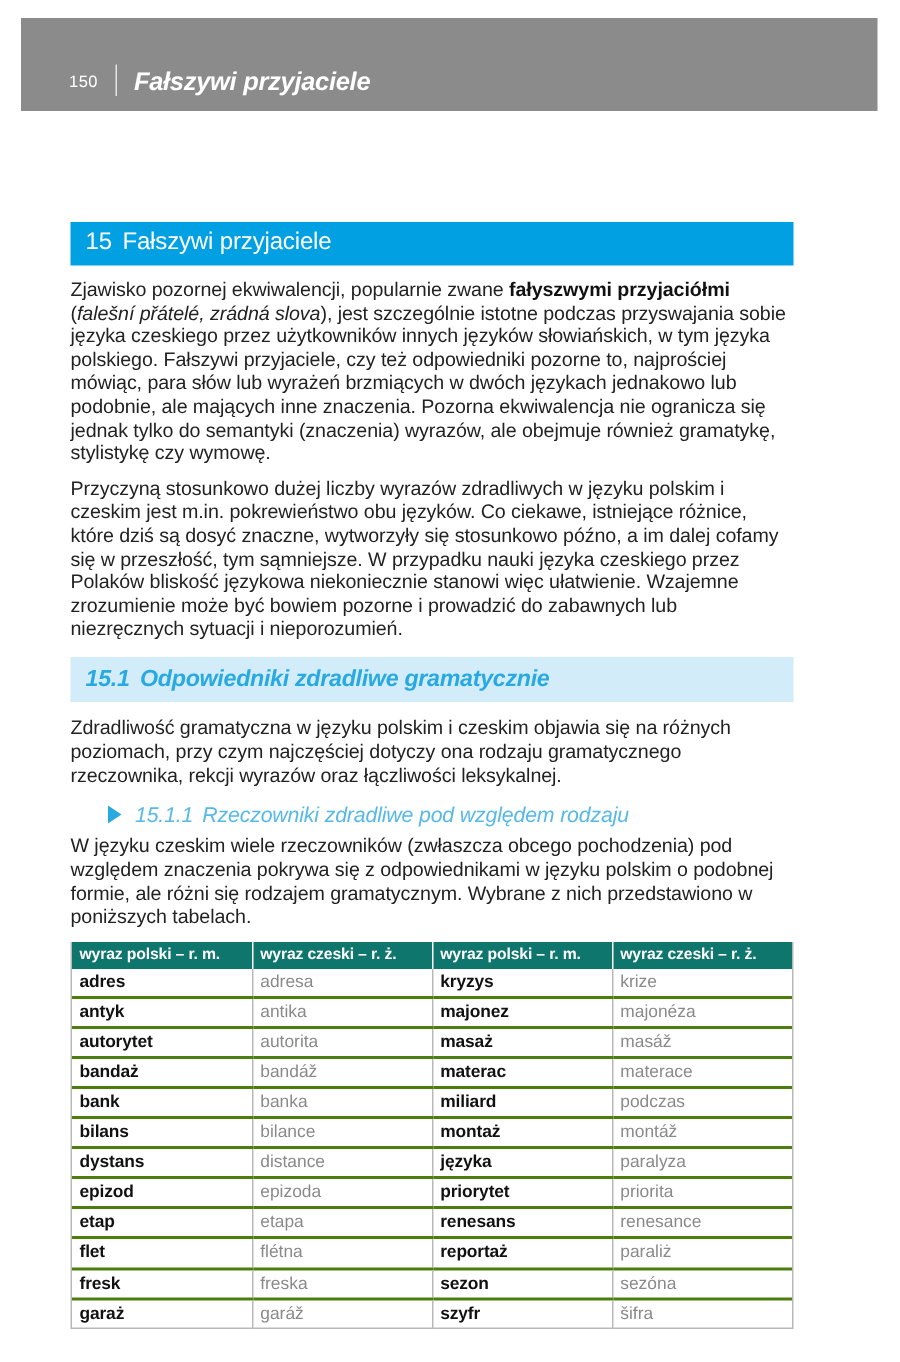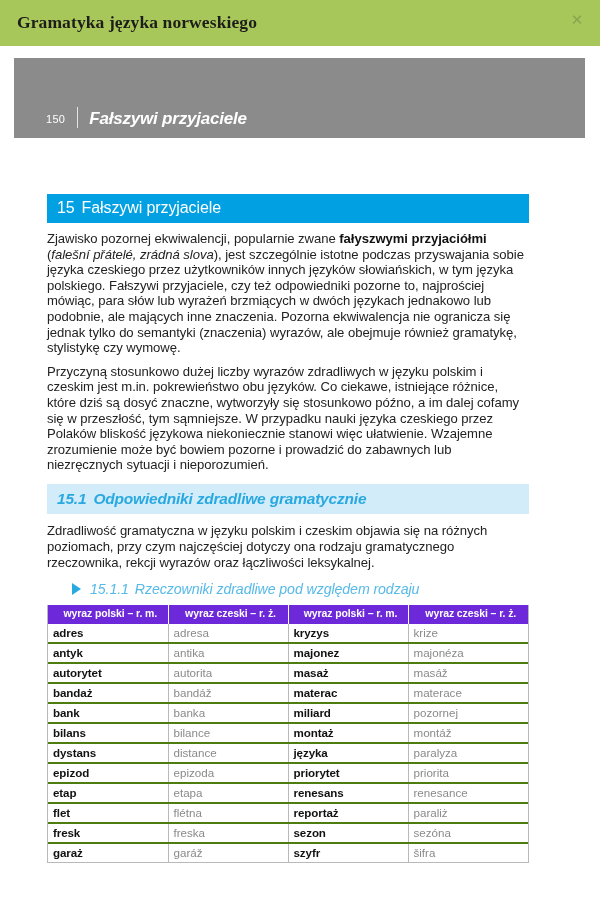--- a/index.html
+++ b/index.html
@@ -63,21 +63,21 @@
     padding: 0;
     height: 862px;
   }
 
   
   .runninghead {
     position: absolute;
     left: 14px;
     top: 12px;
     right: 15px;
-    height: 80px;
+    height: 62px;
     background: #8b8b8b;
     display: flex;
     align-items: flex-end;
     padding: 0 0 10px 32px;
   }
   .rh-folio {
     font-size: 11px;
     color: #ffffff;
     font-family: "Liberation Sans", sans-serif;
     line-height: 1;
@@ -174,25 +174,25 @@
   .h3-text .num { margin-right: 6px; }
 
   
   table.words {
     border-collapse: collapse;
     width: 100%;
     margin-top: 9px;
     table-layout: fixed;
   }
   table.words th {
-    background: #6d28d9;
+    background: #0f766e;
     color: #ffffff;
     font-size: 10.5px;
     font-weight: bold;
-    text-align: center;
+    text-align: left;
     padding: 2px 0 3px 5px;
     line-height: 1.25;
     letter-spacing: -.1px;
     border-right: 1px solid #ffffff;
     white-space: nowrap;
   }
   table.words th:last-child { border-right: none; }
   table.words td {
     font-size: 11.6px;
     padding: 1px 0 2px 5px;
@@ -214,24 +214,20 @@
     font-weight: normal;
   }
   table.words tr:last-child td { border-bottom: 1px solid #b9b9b9; }
   .tbl-wrap { border-left: 1px solid #b9b9b9; border-right: 1px solid #b9b9b9; }
 </style>
 </head>
 <body>
 
 <div class="window">
 
-  <div class="titlebar">
-    <div class="titlebar-title">Gramatyka języka norweskiego</div>
-    <div class="close-button">✕</div>
-  </div>
 
   <div class="page">
 
     <div class="runninghead">
       <div class="rh-folio">150</div>
       <div class="rh-rule"></div>
       <div class="rh-title">Fałszywi przyjaciele</div>
     </div>
 
     <div class="content">
@@ -250,20 +246,21 @@
 
       <p class="body">Zdradliwość gramatyczna w języku polskim i czeskim objawia się na różnych poziomach, przy czym najczęściej dotyczy ona rodzaju gramatycznego rzeczownika, rekcji wyrazów oraz łączliwości leksykalnej.</p>
 
       <div class="h3-row">
         <span class="tri-icon"></span>
         <span class="h3-text">
           <span class="num">15.1.1</span><span>Rzeczowniki zdradliwe pod względem rodzaju</span>
         </span>
       </div>
 
+      <p class="body">W języku czeskim wiele rzeczowników (zwłaszcza obcego pochodzenia) pod względem znaczenia pokrywa się z odpowiednikami w języku polskim o podobnej formie, ale różni się rodzajem gramatycznym. Wybrane z nich przedstawiono w poniższych tabelach.</p>
 
       <div class="tbl-wrap">
         <table class="words">
           <thead>
             <tr>
               <th>wyraz polski – r. m.</th>
               <th>wyraz czeski – r. ż.</th>
               <th>wyraz polski – r. m.</th>
               <th>wyraz czeski – r. ż.</th>
             </tr>
@@ -290,21 +287,21 @@
               <tr>
                 <td class="pl">bandaż</td>
                 <td class="cz">bandáž</td>
                 <td class="pl">materac</td>
                 <td class="cz">materace</td>
               </tr>
               <tr>
                 <td class="pl">bank</td>
                 <td class="cz">banka</td>
                 <td class="pl">miliard</td>
-                <td class="cz">pozornej</td>
+                <td class="cz">podczas</td>
               </tr>
               <tr>
                 <td class="pl">bilans</td>
                 <td class="cz">bilance</td>
                 <td class="pl">montaż</td>
                 <td class="cz">montáž</td>
               </tr>
               <tr>
                 <td class="pl">dystans</td>
                 <td class="cz">distance</td>

